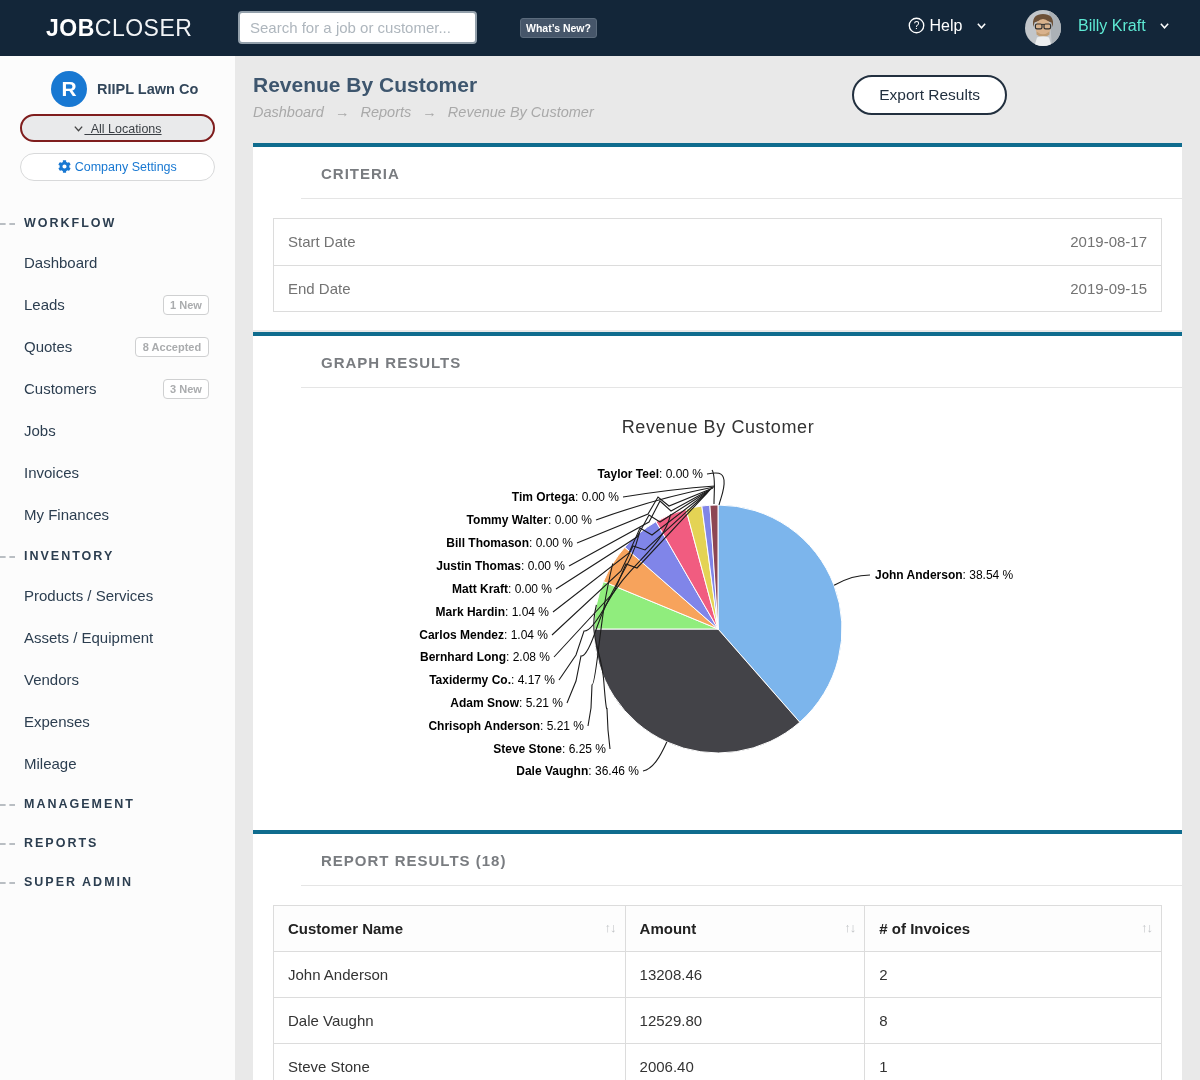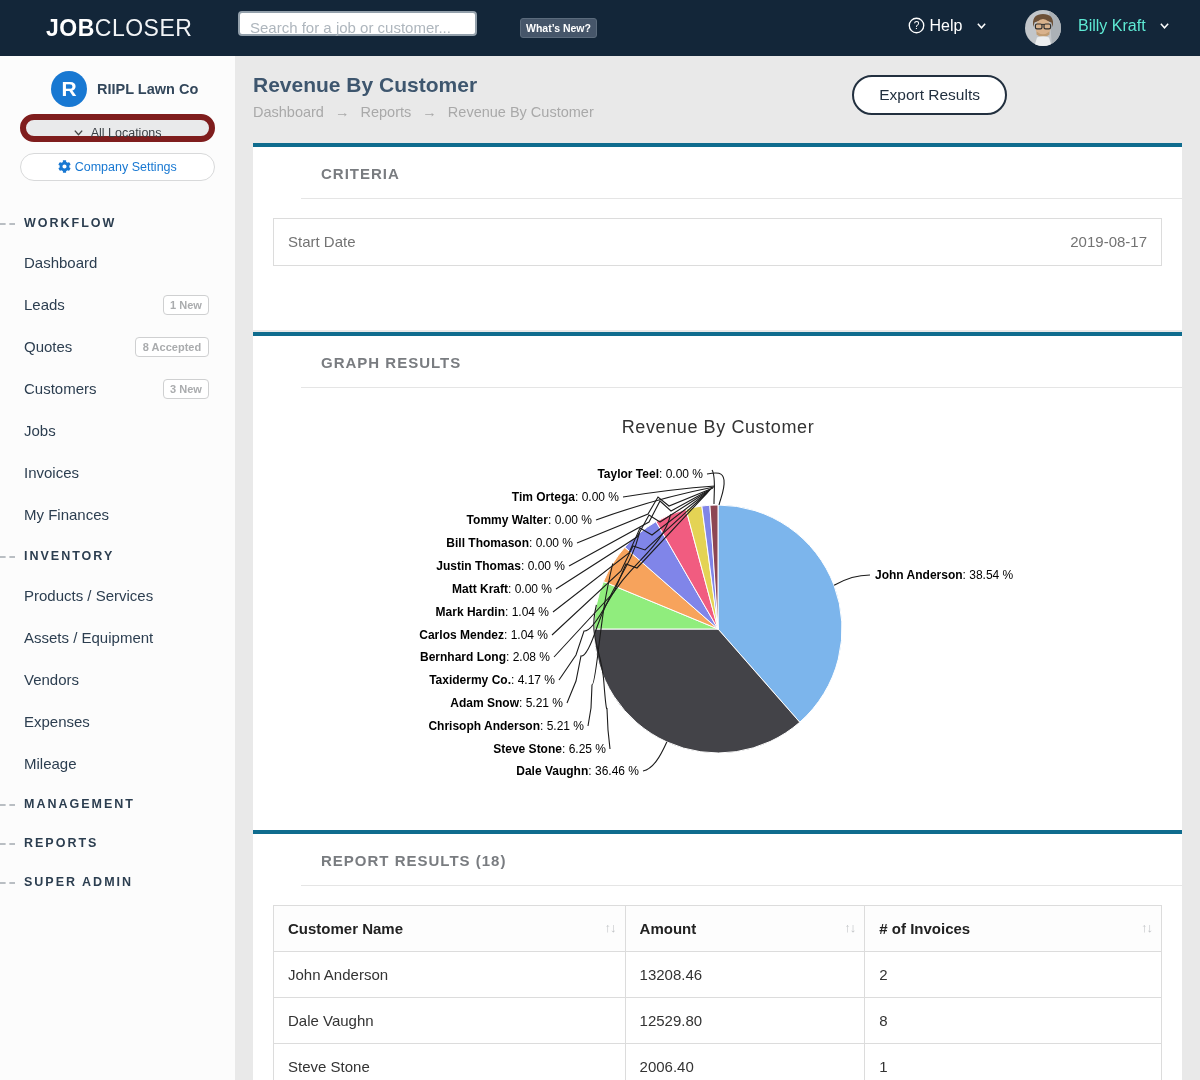--- a/index.html
+++ b/index.html
@@ -2,39 +2,39 @@
 <html><head>
 <meta charset="utf-8">
 <style>
 * { margin:0; padding:0; box-sizing:border-box; }
 html,body { width:1200px; height:1080px; overflow:hidden; font-family:"Liberation Sans", sans-serif; }
 body { background:#e9e9e9; position:relative; }
 .topbar { position:absolute; left:0; top:0; width:1200px; height:56px; background:#132639; z-index:10; }
 .logo { position:absolute; left:46px; top:15px; font-size:23px; color:#fff; letter-spacing:0.5px; }
 .logo b { font-weight:700; }
 .logo span { font-weight:300; color:#f2f4f6; }
-.search { position:absolute; left:238px; top:11px; width:239px; height:25px; background:#fff; border:2px solid #93a0ab; border-radius:4px; color:#aeb6bd; font-size:15px; line-height:29px; padding-left:10px; }
+.search { position:absolute; left:238px; top:11px; width:239px; height:33px; background:#fff; border:2px solid #93a0ab; border-radius:4px; color:#aeb6bd; font-size:15px; line-height:29px; padding-left:10px; }
 .whatsnew { position:absolute; left:500px; top:18px; height:20px; background:#46566a; border:1px solid #5b6b7c; border-radius:3px; color:#fff; font-size:10.5px; font-weight:700; line-height:18px; padding:0 5px; letter-spacing:0;margin-left:20px; }
 .help { position:absolute; left:908px; top:17px; color:#fff; font-size:16px; }
 .chev { display:inline-block; width:11px; height:11px; }
 .nav-name { position:absolute; left:1078px; top:17px; color:#5eead4; font-size:16px; }
 .avatar { position:absolute; left:1025px; top:10px; width:36px; height:36px; border-radius:50%; overflow:hidden; }
 .sidebar { position:absolute; left:0; top:56px; width:235px; height:1024px; background:#fcfcfc; }
 .slogo { position:absolute; left:51px; top:15px; width:36px; height:36px; border-radius:50%; background:#1878d2; color:#fff; font-size:21px; font-weight:700; text-align:center; line-height:36px; }
 .sname { position:absolute; left:97px; top:25px; font-size:14.5px; font-weight:700; color:#33475b; }
 .pill { position:absolute; left:20px; width:195px; height:28px; border-radius:14px; text-align:center; font-size:12.5px; line-height:26px; }
-.pill1 { top:58px; background:#e9eaeb; border:6px solid #7f1d1d; color:#3a3f44; }
+.pill1 { top:58px; background:#e9eaeb; border:2px solid #7f1d1d; color:#3a3f44;text-decoration:underline; }
 .pill2 { top:97px; background:#fff; border:1px solid #d8d9da; color:#1878d2; }
 .mitem { position:absolute; left:24px; font-size:15px; color:#2c3e50; }
 .mhead { position:absolute; left:24px; font-size:12.5px; font-weight:700; letter-spacing:2px; color:#2c3e50; }
 .mhead:before { content:""; position:absolute; left:-24px; top:7px; width:15px; border-top:2px dashed #b9bec3; }
 .badge { position:absolute; font-size:11px; font-weight:700; color:#aaacae; border:1px solid #cfd0d1; border-radius:4px; background:#fff; height:20px; line-height:18px; text-align:center; }
 .main { position:absolute; left:235px; top:56px; width:791px; height:1024px; background:#e9e9e9; }
 .ptitle { position:absolute; left:18px; top:17px; font-size:21px; font-weight:700; color:#3e566e; }
-.crumb { position:absolute; left:18px; top:48px; font-size:14.5px; color:#a9a9a9; }
+.crumb { position:absolute; left:18px; top:48px; font-size:14.5px; color:#a9a9a9;font-style:italic; }
 .crumb .arr { color:#a9a9a9; padding:0 7px; }
 .export { position:absolute; right:19px; top:19px; height:40px; border:2px solid #22303f; border-radius:20px; background:#fff; color:#22303f; font-size:15.5px; line-height:36px; padding:0 25px; }
 .card { position:absolute; left:18px; width:929px; background:#fff; border-top:4px solid #0f6c8e; }
 #chart { position:absolute; left:0; top:49px; width:929px; height:443px; }
 .chead { font-size:15px; font-weight:700; letter-spacing:1px; color:#797c80; padding:18px 20px 16px 20px; border-bottom:1px solid #e5e5e5;margin-left:48px; }
 .kvbox { margin:19px 20px 19px 20px; border:1px solid #dcdcdc; }
 .kvrow { height:46px; line-height:45px; font-size:15px; color:#737373; padding:0 14px; }
 .kvrow + .kvrow { border-top:1px solid #dcdcdc; }
 .kvrow .v { float:right; }
 table.rt { border-collapse:collapse; margin:19px 20px; width:889px; font-size:15px; color:#333; }
@@ -100,20 +100,21 @@
   <div class="mhead" style="top:819px">SUPER ADMIN</div>
 </div>
 <div class="main">
   <div class="ptitle">Revenue By Customer</div>
   <div class="crumb">Dashboard <span class="arr">→</span> Reports <span class="arr">→</span> Revenue By Customer</div>
   <div class="export">Export Results</div>
   <div class="card" style="top:87px;height:187px">
     <div class="chead">CRITERIA</div>
     <div class="kvbox">
       <div class="kvrow">Start Date <span class="v">2019-08-17</span></div>
+      <div class="kvrow">End Date <span class="v">2019-09-15</span></div>
     </div>
   </div>
   <div class="card" style="top:276px;height:498px">
     <div class="chead">GRAPH RESULTS</div>
     <div id="chart"><svg width="929" height="443" viewBox="0 0 929 443">
 <text x="465" y="48" text-anchor="middle" font-size="18" fill="#333" font-family="Liberation Sans" letter-spacing="0.6">Revenue By Customer</text>
 <path d="M465,244 L465.00,120.00 A124,124 0 0 1 546.77,337.22 Z" fill="#7cb5ec" stroke="#fff" stroke-width="1"></path>
 <path d="M465,244 L546.77,337.22 A124,124 0 0 1 341.00,244.00 Z" fill="#434348" stroke="#fff" stroke-width="1"></path>
 <path d="M465,244 L341.00,244.00 A124,124 0 0 1 350.44,196.55 Z" fill="#90ed7d" stroke="#fff" stroke-width="1"></path>
 <path d="M465,244 L350.44,196.55 A124,124 0 0 1 371.78,162.23 Z" fill="#f7a35c" stroke="#fff" stroke-width="1"></path>

